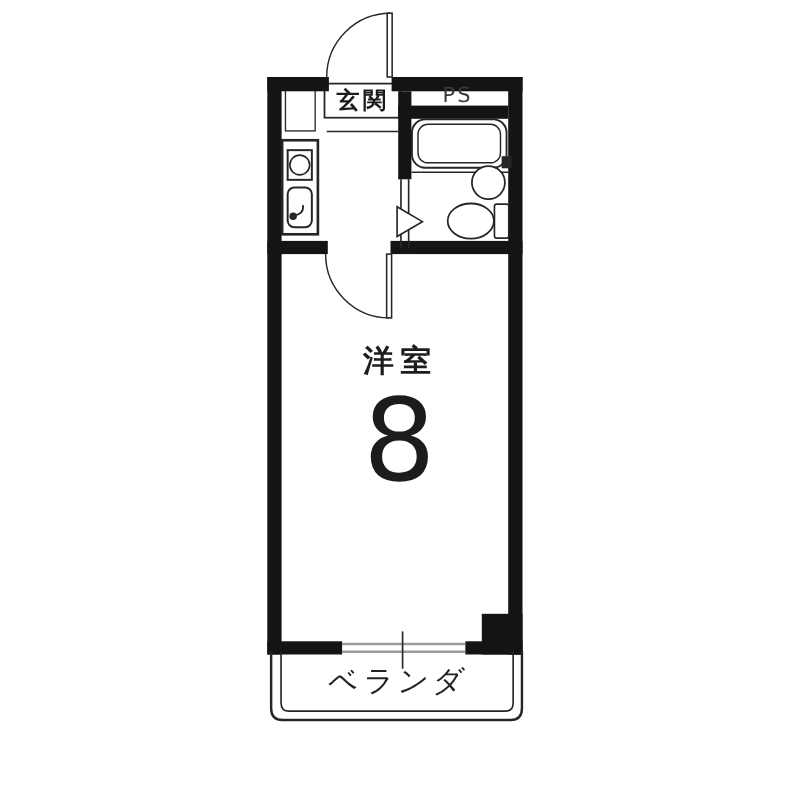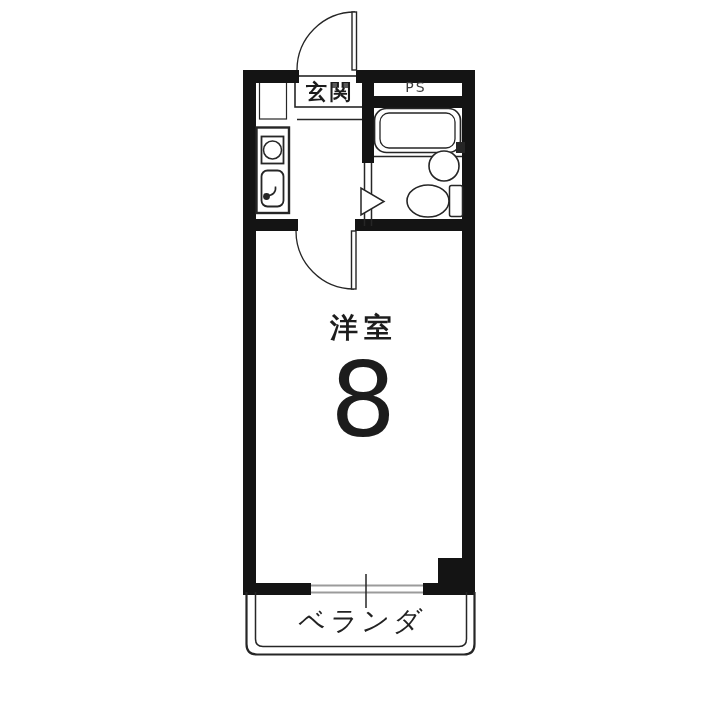--- a/index.html
+++ b/index.html
@@ -21,21 +21,21 @@
   .wall{fill:var(--wall);stroke:none;}
   .ln{stroke:var(--line);fill:none;}
   .fix{stroke:var(--line);fill:#ffffff;}
   .solid{fill:var(--line);stroke:none;}
   .win{stroke:var(--window);fill:none;}
   .lbl{
     position:absolute;transform:translate(-50%,-50%);
     color:var(--text);white-space:nowrap;line-height:1;
   }
   .lbl-genkan{left:330px;top:92px;font-size:21px;font-weight:bold;letter-spacing:3px;}
-  .lbl-ps{left:416px;top:87px;font-size:14px;color:var(--subtext);letter-spacing:2px;}
+  .lbl-ps{left:416px;top:87px;font-size:19px;color:var(--subtext);letter-spacing:2px;}
   .lbl-room{left:364px;top:328px;font-size:28px;font-weight:bold;letter-spacing:6px;}
   .lbl-size{left:363px;top:400px;font-size:104px;font-weight:400;}
   .lbl-veranda{
     left:362px;top:620px;font-size:27px;letter-spacing:4px;color:#222;
     transform:translate(-50%,-50%) skewX(-8deg);
   }
 </style>
 </head>
 <body>
 

